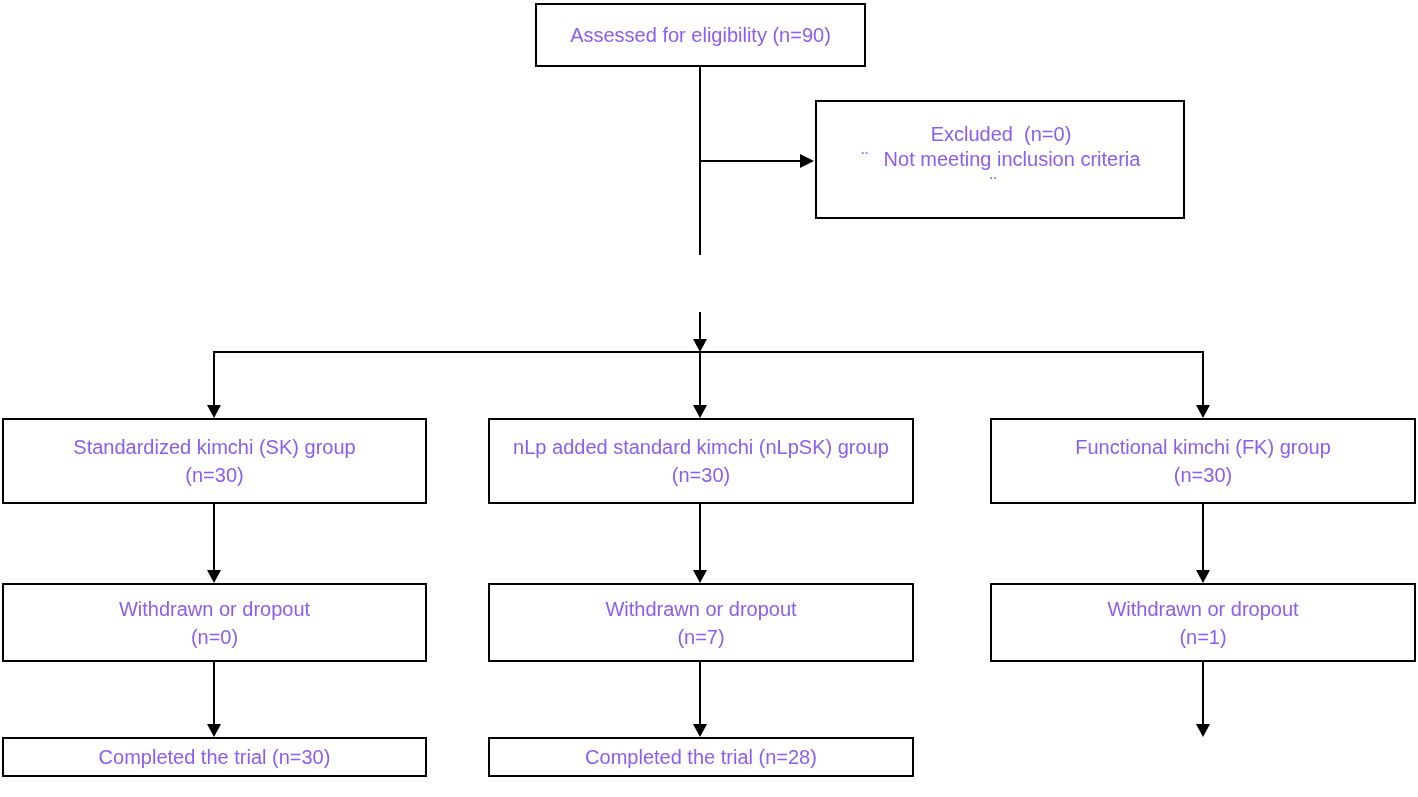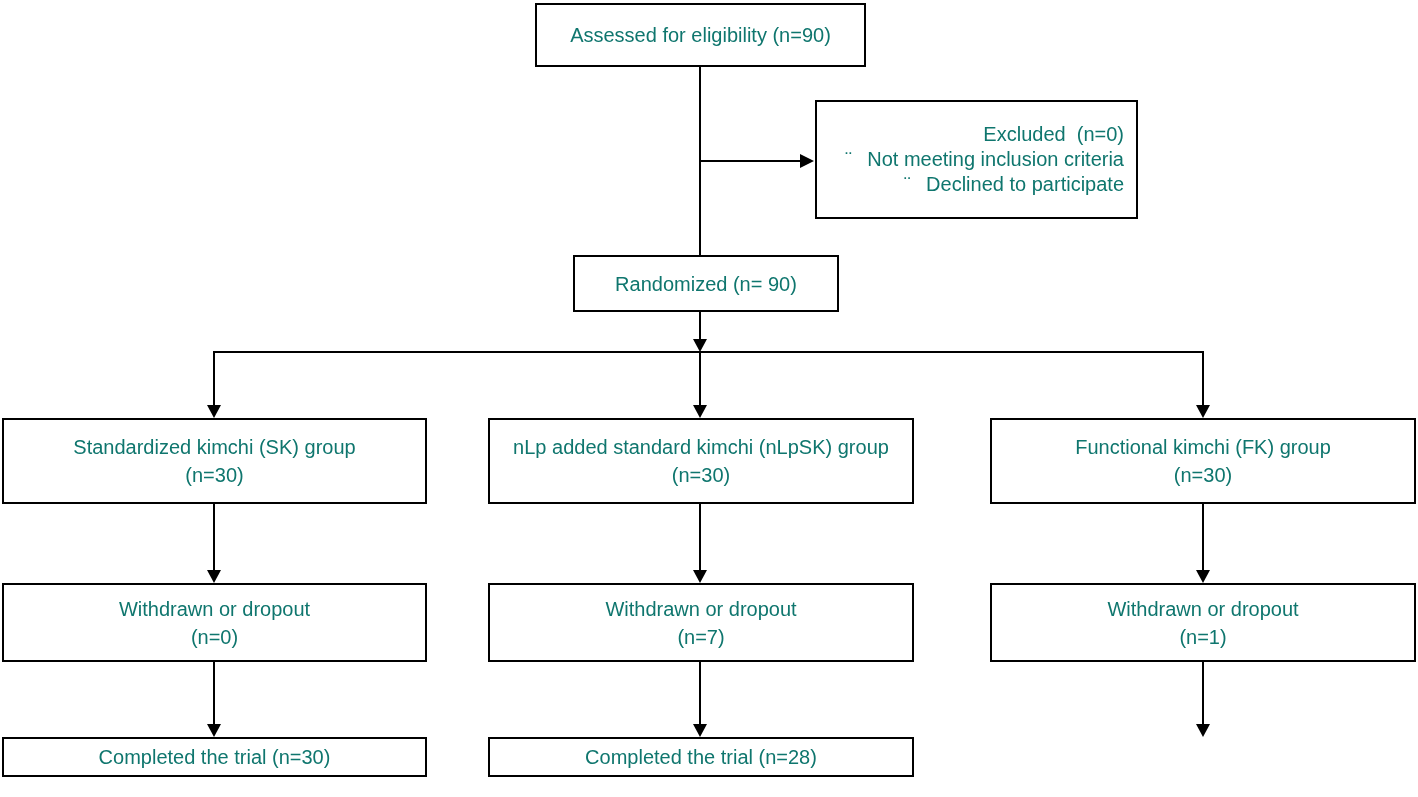--- a/index.html
+++ b/index.html
@@ -36,28 +36,28 @@
     box-sizing: border-box;
     background: #ffffff;
     border: 2px solid #000000;
     display: flex;
     flex-direction: column;
     align-items: center;
     justify-content: center;
     text-align: center;
     font-size: 20px;
     line-height: 28px;
-    color: #0f766e;
+    color: #8b5cf6;
   }
   .box-assessed   { left: 535px;  top: 3px;   width: 331px;  height: 64px; }
   .box-randomized { left: 573px;  top: 255px; width: 266px;  height: 57px; }
 
   .box-excluded {
-    left: 815px; top: 100px; width: 323px; height: 119px;
-    align-items: flex-end;
+    left: 815px; top: 100px; width: 370px; height: 119px;
+    align-items: center;
     justify-content: flex-start;
     text-align: left;
     padding: 20px 12px 12px 14px;
     line-height: 25px;
     font-size: 20px;
   }
   .excluded-title { white-space: pre-wrap; }
   .excluded-item  { display: flex; align-items: baseline; }
   .bullet {
     width: 22px;
@@ -116,27 +116,23 @@
   </div>
 
   <div class="box box-excluded">
     <div class="excluded-title">Excluded  (n=0)</div>
     <div class="excluded-item">
       <span class="bullet">¨</span>
       <span>Not meeting inclusion criteria</span>
     </div>
     <div class="excluded-item">
       <span class="bullet">¨</span>
-      <span>Declined to participate</span>
     </div>
   </div>
 
-  <div class="box box-randomized">
-    <span>Randomized (n= 90)</span>
-  </div>
 
   <div class="box col-left row-group">
     <span>Standardized kimchi (SK) group</span>
     <span>(n=30)</span>
   </div>
   <div class="box col-mid row-group">
     <span>nLp added standard kimchi (nLpSK) group</span>
     <span>(n=30)</span>
   </div>
   <div class="box col-right row-group">

